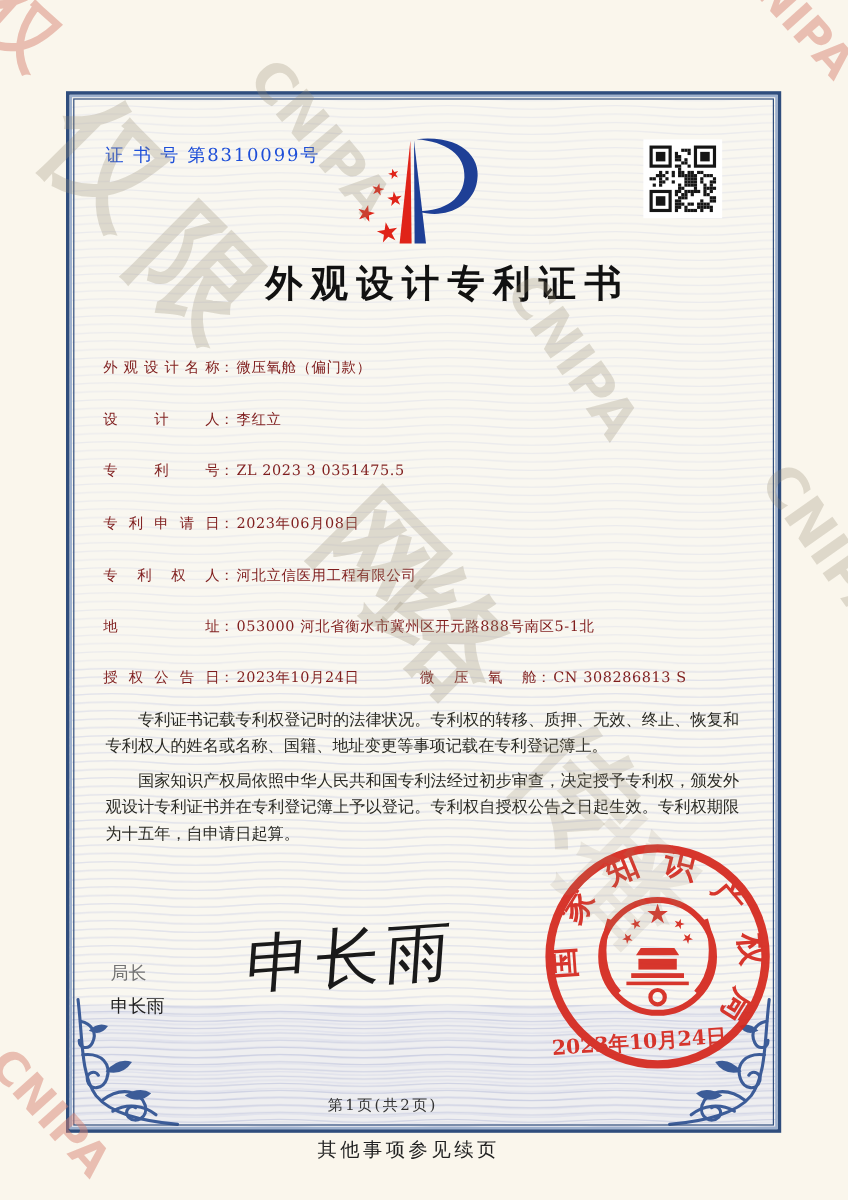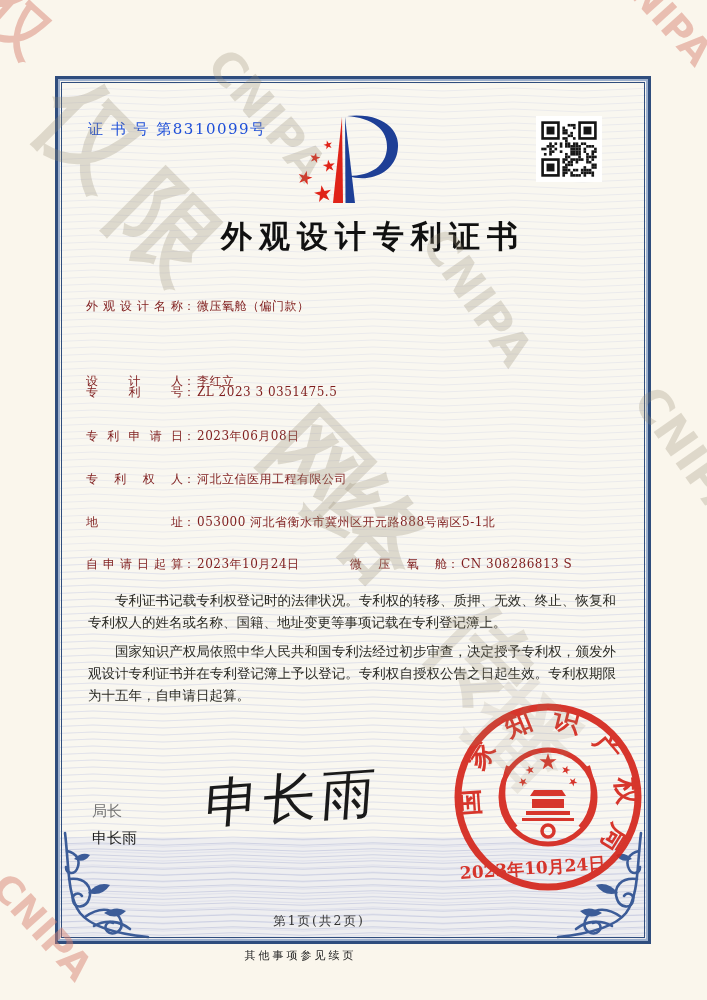--- a/index.html
+++ b/index.html
@@ -39,21 +39,21 @@
   .body-text p{margin:0 0 7px 0;text-indent:2em;}
   .signer-title{position:absolute;left:92px;top:802px;font-size:15px;color:#737373;text-align:right;}
   .signer-name{position:absolute;left:92px;top:829px;font-size:15px;color:#1d1d1d;}
   .signature{position:absolute;left:205px;top:762px;width:190px;font-size:54px;color:#1a1a1a;
              transform:rotate(-4deg) skewX(-8deg);letter-spacing:4px;white-space:nowrap;
              font-family:"DejaVu Serif",serif;}
   .seal{position:absolute;left:448px;top:700px;width:200px;height:200px;opacity:.93;}
   .page-num{position:absolute;left:55px;top:913px;width:528px;text-align:center;
             font-size:12.5px;letter-spacing:2px;color:#333;}
   .continuation{position:absolute;left:0;top:948px;width:601px;text-align:center;
-                font-size:11px;letter-spacing:3px;color:#222;}
+                font-size:16px;letter-spacing:3px;color:#222;padding-left:40px;}
   
   .wm-layer{position:absolute;inset:0;z-index:9;pointer-events:none;}
   .wm{position:absolute;font-weight:bold;white-space:nowrap;font-family:"DejaVu Sans",sans-serif;}
   .wm.gray{color:rgba(150,140,116,.28);}
   .wm.pink{color:rgba(216,130,112,.48);}
 </style>
 </head>
 <body>
 
 <div class="page">
@@ -263,37 +263,37 @@
         <rect x="3" y="17" width="5" height="5" fill="#fff"></rect>
         <rect x="4" y="18" width="3" height="3" fill="#151515"></rect>
       </svg>
 
     <div class="title">外观设计专利证书</div>
 
     <div class="fields">
       <div class="f-row" style="top:2px;">
         <span class="f-label">外观设计名称</span><span class="f-colon">：</span><span class="f-value">微压氧舱（偏门款）</span>
       </div>
-      <div class="f-row" style="top:45px;margin-top:32px;">
+      <div class="f-row" style="top:45px;">
         <span class="f-label">设计人</span><span class="f-colon">：</span><span class="f-value">李红立</span>
       </div>
       <div class="f-row" style="top:88px;">
         <span class="f-label">专利号</span><span class="f-colon">：</span><span class="f-value">ZL 2023 3 0351475.5</span>
       </div>
       <div class="f-row" style="top:132px;">
         <span class="f-label">专利申请日</span><span class="f-colon">：</span><span class="f-value">2023年06月08日</span>
       </div>
       <div class="f-row" style="top:175px;">
         <span class="f-label">专利权人</span><span class="f-colon">：</span><span class="f-value">河北立信医用工程有限公司</span>
       </div>
       <div class="f-row" style="top:218px;">
         <span class="f-label">地址</span><span class="f-colon">：</span><span class="f-value">053000 河北省衡水市冀州区开元路888号南区5-1北</span>
       </div>
       <div class="f-row" style="top:260px;">
-        <span><span class="f-label">自申请日起算</span><span class="f-colon">：</span><span class="f-value">2023年10月24日</span></span>
+        <span><span class="f-label">授权公告日</span><span class="f-colon">：</span><span class="f-value">2023年10月24日</span></span>
         <span class="grant-2"><span class="f-label">微压氧舱</span><span class="f-colon">：</span><span class="f-value">CN 308286813 S</span></span>
       </div>
     </div>
 
     <div class="body-text">
       <p>专利证书记载专利权登记时的法律状况。专利权的转移、质押、无效、终止、恢复和专利权人的姓名或名称、国籍、地址变更等事项记载在专利登记簿上。</p>
       <p>国家知识产权局依照中华人民共和国专利法经过初步审查，决定授予专利权，颁发外观设计专利证书并在专利登记簿上予以登记。专利权自授权公告之日起生效。专利权期限为十五年，自申请日起算。</p>
     </div>
 
     <div class="signer-title">局长</div>

